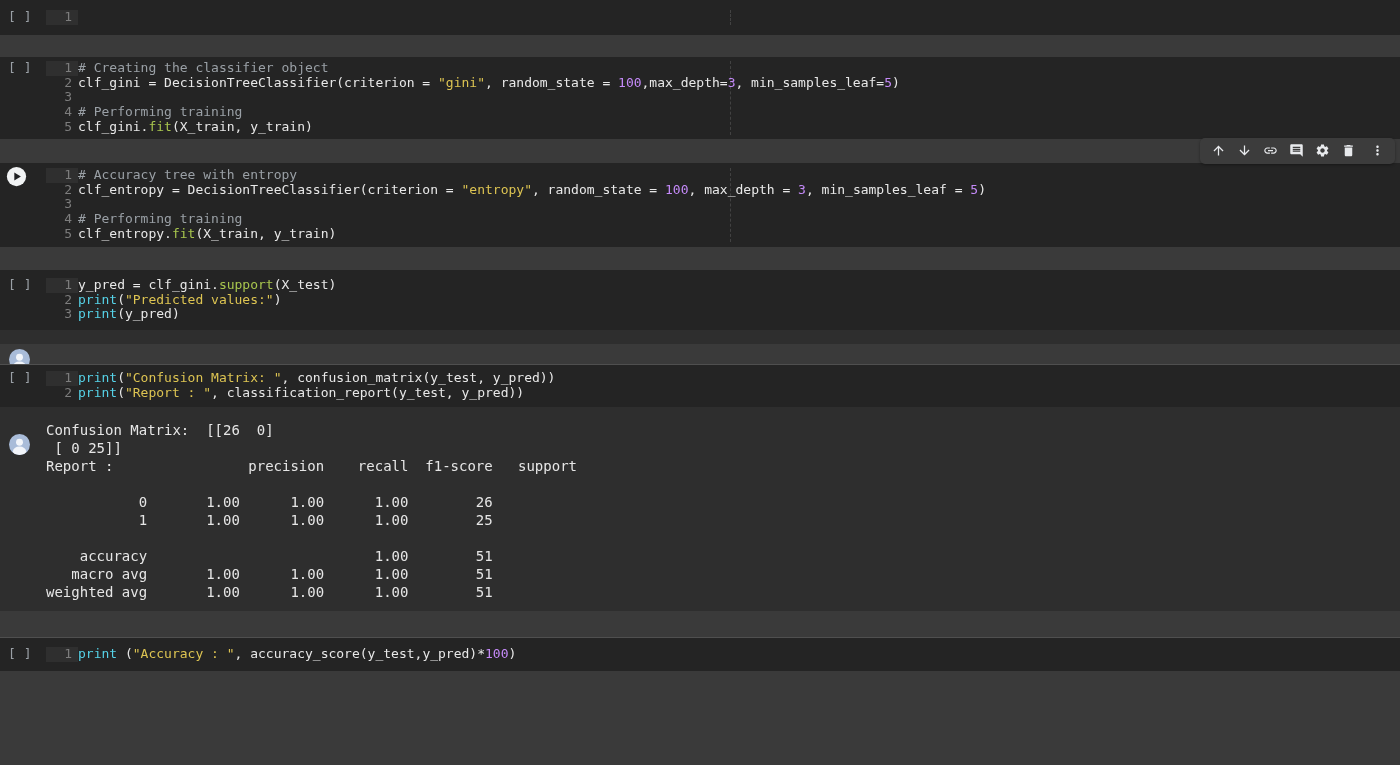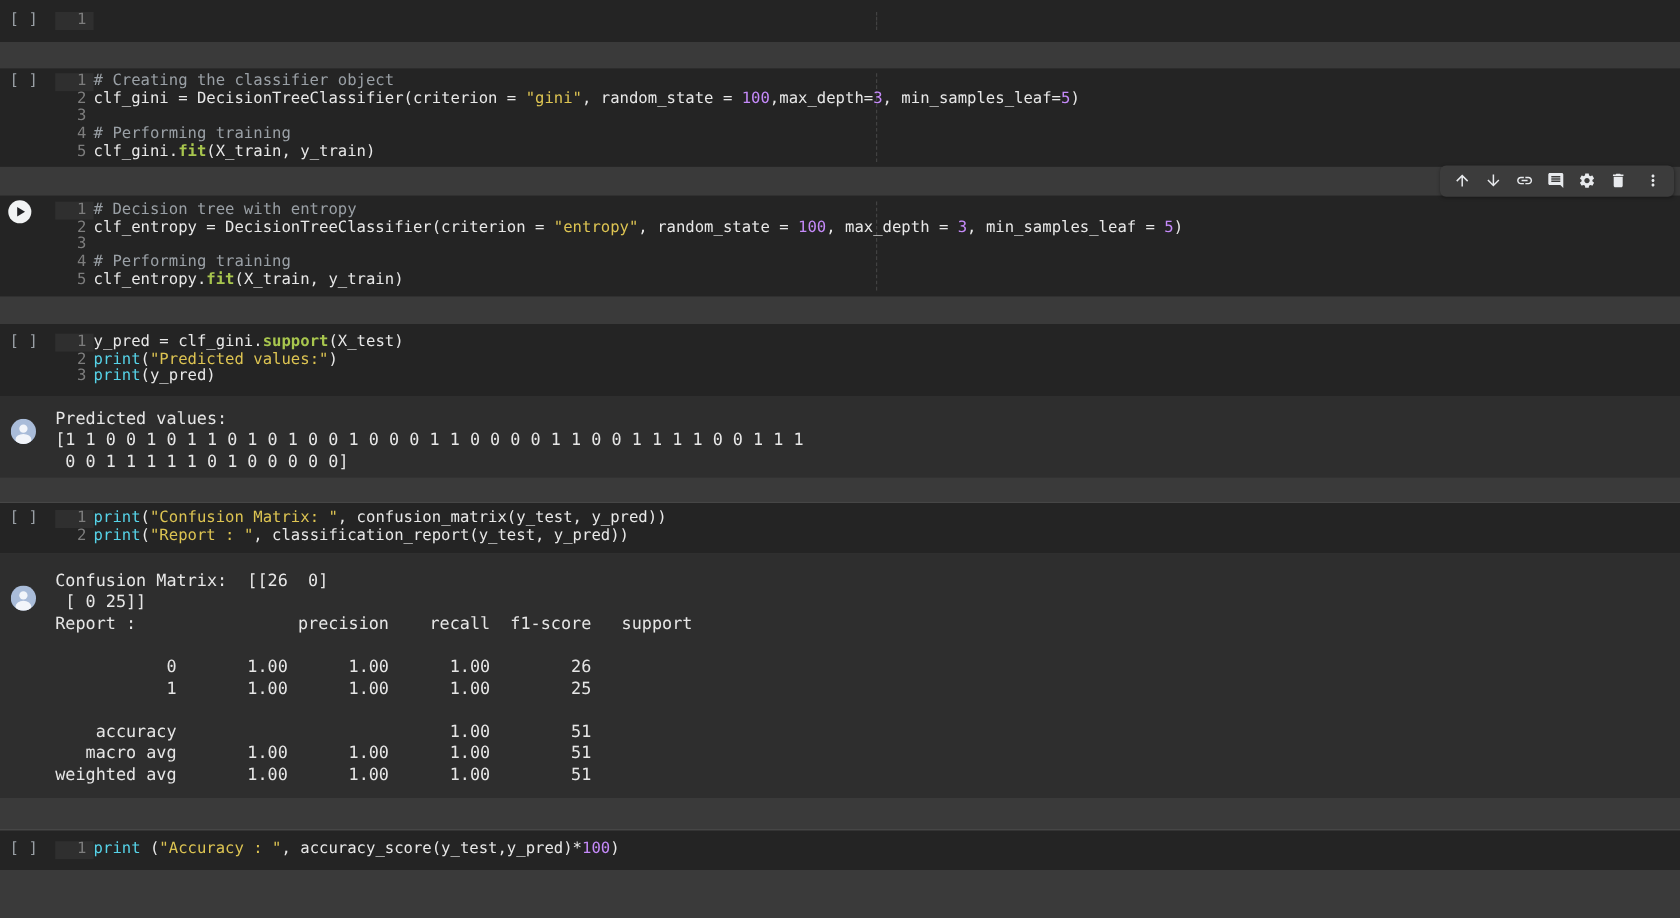--- a/index.html
+++ b/index.html
@@ -22,21 +22,21 @@
   .editor{flex:1;position:relative;font-size:13px;line-height:14.8px;}
   .ruler{position:absolute;top:0;bottom:0;left:684px;border-left:1px dashed var(--ruler,#5c5c5c);opacity:.55;}
   .cline{display:flex;white-space:pre;position:relative;}
   .lineno{width:26px;padding-right:6px;text-align:right;color:var(--lineno,#7d7d7d);flex:none;}
   .lineno.cur{background:var(--line-hl,#2f2f2f);}
   .ctext{white-space:pre;color:var(--tk-p,#e8e8e8);}
   .tk-p{color:var(--tk-p,#e8e8e8);}
   .tk-c{color:var(--tk-c,#9aa0a6);text-align:right;}
   .tk-s{color:var(--tk-s,#ddc452);}
   .tk-n{color:var(--tk-n,#c58af9);}
-  .tk-f{color:var(--tk-f,#a8c64e);font-weight:bold;}
+  .tk-f{color:var(--tk-f,#a8c64e);}
   .tk-k{color:var(--tk-k,#56d3e8);text-align:center;}
   .otext{margin:0;font-size:14px;line-height:18px;color:var(--out-text,#e6e6e6);white-space:pre;font-family:inherit;}
   .avatar{position:absolute;left:9px;width:21px;height:21px;line-height:0;}
   .cell-toolbar{
     position:absolute;top:-25px;right:5px;height:26px;z-index:5;
     display:flex;align-items:center;padding:0 5px;
     background:var(--tb-bg,#3c3c3c);border-radius:5px;
     box-shadow:0 1px 3px rgba(0,0,0,.35);
   }
   .tbtn{
@@ -74,21 +74,21 @@
     </div>
     <div class="cell code" style="margin-top: 24px; padding-top: 5px; padding-bottom: 5px;">
       <div class="gutter">
         <div class="runbtn play"><svg width="21" height="21" viewBox="0 0 24 24">
             <circle cx="12" cy="12" r="11" fill="#f1f3f4"></circle>
             <path d="M9.5 7.5v9L17 12z" fill="#202124"></path>
           </svg></div>
       </div>
       <div class="editor">
         <div class="ruler"></div>
-        <div class="cline"><span class="lineno cur">1</span><span class="ctext"><span class="tk-c"># Decision tree with entropy</span></span></div>
+        <div class="cline"><span class="lineno cur">1</span><span class="ctext"><span class="tk-c"># Accuracy tree with entropy</span></span></div>
         <div class="cline"><span class="lineno">2</span><span class="ctext"><span class="tk-p">clf_entropy = DecisionTreeClassifier(criterion = </span><span class="tk-s">"entropy"</span><span class="tk-p">, random_state = </span><span class="tk-n">100</span><span class="tk-p">, max_depth = </span><span class="tk-n">3</span><span class="tk-p">, min_samples_leaf = </span><span class="tk-n">5</span><span class="tk-p">)</span></span></div>
         <div class="cline"><span class="lineno">3</span><span class="ctext"></span></div>
         <div class="cline"><span class="lineno">4</span><span class="ctext"><span class="tk-c"># Performing training</span></span></div>
         <div class="cline"><span class="lineno">5</span><span class="ctext"><span class="tk-p">clf_entropy.</span><span class="tk-f">fit</span><span class="tk-p">(X_train, y_train)</span></span></div>
       </div>
       <div class="cell-toolbar">
         <button class="tbtn">
           <svg width="15" height="15" viewBox="0 0 24 24">
             <path d="M4 12l1.41 1.41L11 7.83V20h2V7.83l5.59 5.58L20 12l-8-8-8 8z"></path>
           </svg>
@@ -143,23 +143,20 @@
                 <circle cx="10" cy="10" r="10"></circle>
               </clipPath>
             </defs>
             <circle cx="10" cy="10" r="10" fill="#a9bcd9"></circle>
             <g clip-path="url(#av4)" fill="#f2f5fa">
               <circle cx="10" cy="7.8" r="3.3"></circle>
               <ellipse cx="10" cy="16.6" rx="6.3" ry="4.6"></ellipse>
             </g>
           </svg></div>
       </div>
-      <pre class="otext">Predicted values:
-[1 1 0 0 1 0 1 1 0 1 0 1 0 0 1 0 0 0 1 1 0 0 0 0 1 1 0 0 1 1 1 1 0 0 1 1 1
- 0 0 1 1 1 1 1 0 1 0 0 0 0 0]</pre>
     </div>
     <div class="cell code ruled" style="margin-top: 20px; padding-top: 6px; padding-bottom: 6px;">
       <div class="gutter">
         <div class="runbtn">[ ]</div>
       </div>
       <div class="editor">
         <div class="cline"><span class="lineno cur">1</span><span class="ctext"><span class="tk-k">print</span><span class="tk-p">(</span><span class="tk-s">"Confusion Matrix: "</span><span class="tk-p">, confusion_matrix(y_test, y_pred))</span></span></div>
         <div class="cline"><span class="lineno">2</span><span class="ctext"><span class="tk-k">print</span><span class="tk-p">(</span><span class="tk-s">"Report : "</span><span class="tk-p">, classification_report(y_test, y_pred))</span></span></div>
       </div>
     </div>

